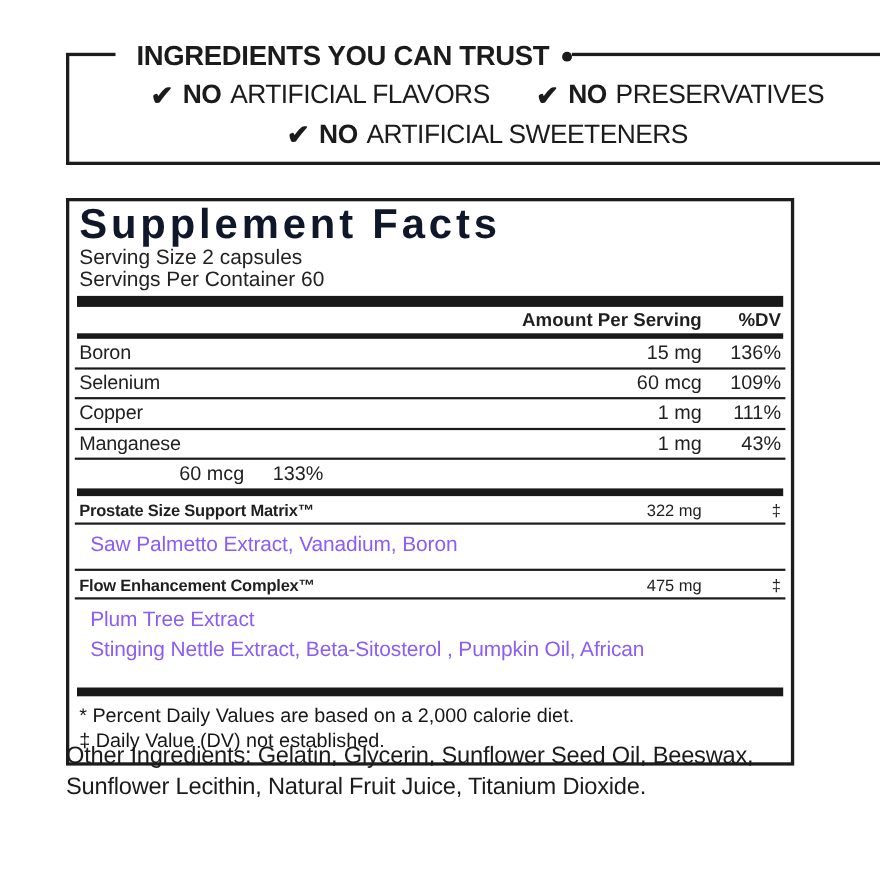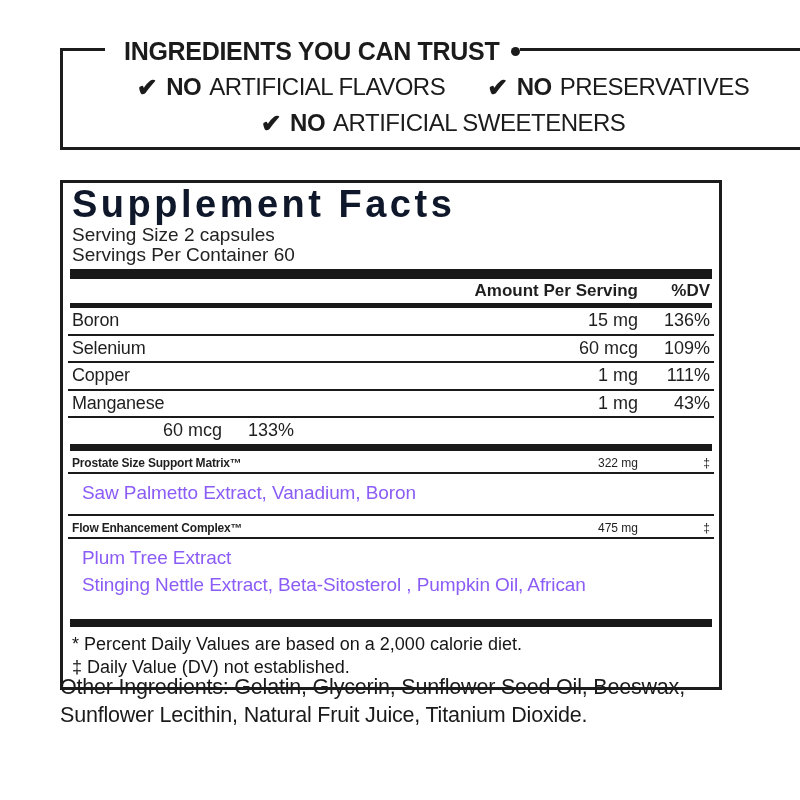--- a/index.html
+++ b/index.html
@@ -53,21 +53,21 @@
   .nrow {
     display:flex; align-items:baseline; font-size:18px;
     padding:2px 4px 2.5px 4px; border-bottom:2px solid #1a1a1a;
   }
   .nrow.no-border { border-bottom:none; }
   .ncol-name { flex:1; letter-spacing:-0.2px; }
   .ncol-amt { width:150px; text-align:right; }
   .ncol-dv { width:72px; text-align:right; }
 
   .blend-head {
-    display:flex; align-items:baseline; font-size:12px;
+    display:flex; align-items:baseline; font-size:15px;
     padding:5px 4px 2px 4px; border-bottom:2px solid #1a1a1a;
   }
   .blend-name { flex:1; font-weight:bold; letter-spacing:-0.2px; }
   .blend-ing {
     font-size:19px; line-height:1.42; letter-spacing:-0.1px;
     padding:6px 4px 7px 14px; border-bottom:2px solid #1a1a1a; color:#8b5cf6;
   }
   .blend-ing.last { border-bottom:none; }
 
   .footnotes { font-size:18px; line-height:1.28; padding:6px 0 2px 4px; color:#161616; }

